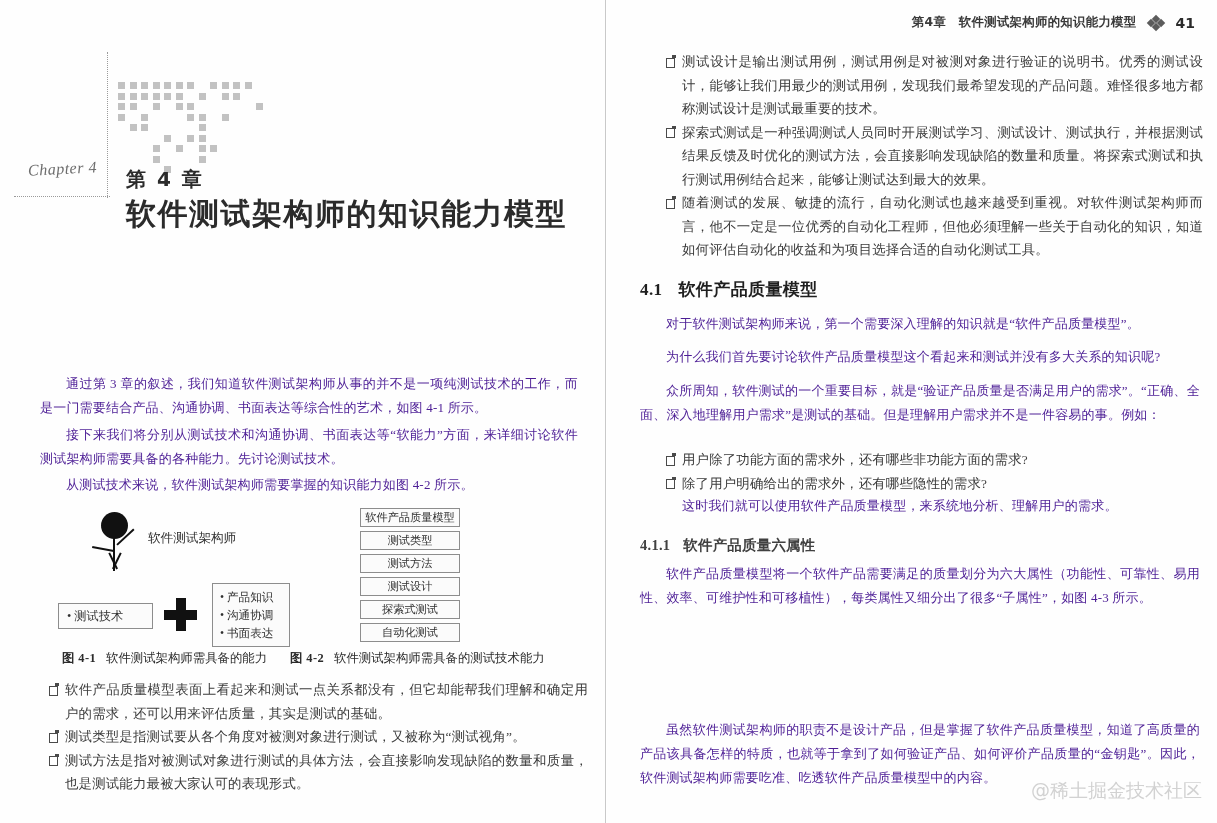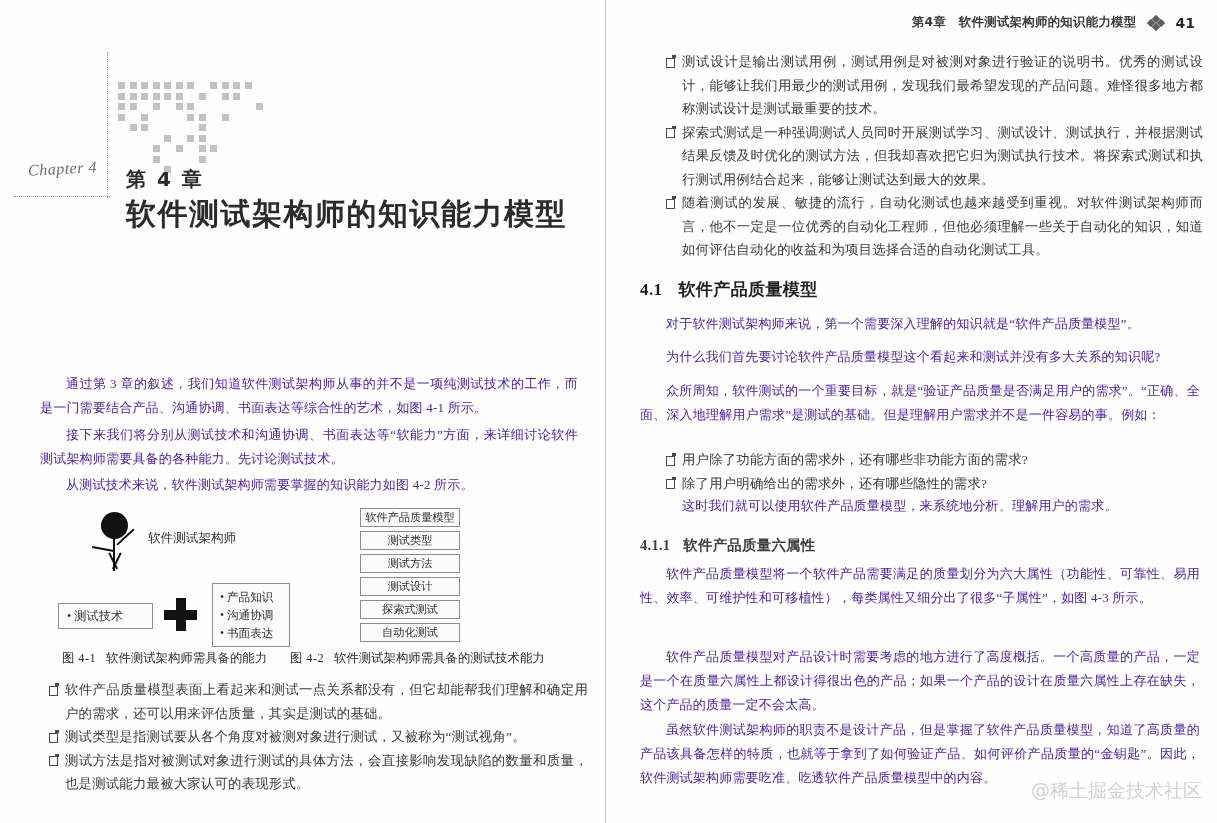--- a/index.html
+++ b/index.html
@@ -118,21 +118,21 @@
   .stack{position:absolute;left:320px;top:8px;width:100px;}
   .stack .sbox{
     width:100px;height:19px;margin-bottom:4px;
     border:1px solid #8d8d8d;background:#fbfbfb;
     font-size:11.2px;color:#2f2f2f;
     display:flex;align-items:center;justify-content:center;
     box-sizing:border-box;white-space:nowrap;
   }
 
   .figcap{position:absolute;font-size:12.4px;color:#2b2b2b;white-space:nowrap;font-weight:bold;}
-  .figcap .fno{font-weight:normal;letter-spacing:.4px;}
+  .figcap .fno{font-weight:bold;letter-spacing:.4px;}
   .figcap .ftxt{font-weight:normal;margin-left:10px;}
 
   
   .runhead{
     position:absolute;right:22px;top:14px;
     font-size:12.4px;color:#3a3a3a;
     display:flex;align-items:center;gap:11px;white-space:nowrap;
     font-family:"DejaVu Sans","Liberation Sans",sans-serif;
     font-weight:bold;
   }
@@ -287,21 +287,21 @@
       <i style="left:5px;top:0;"></i>
       <i style="left:0;top:4px;"></i>
       <i style="left:10px;top:4px;"></i>
       <i style="left:5px;top:8px;"></i>
     </span>
     <span class="pageno">41</span>
   </div>
 
   <div class="bullets" style="left:58px;top:50px;width:538px;">
     <div class="bullet">测试设计是输出测试用例，测试用例是对被测对象进行验证的说明书。优秀的测试设计，能够让我们用最少的测试用例，发现我们最希望发现的产品问题。难怪很多地方都称测试设计是测试最重要的技术。</div>
-    <div class="bullet">探索式测试是一种强调测试人员同时开展测试学习、测试设计、测试执行，并根据测试结果反馈及时优化的测试方法，但我却喜欢把它归为测试执行技术。将探索式测试和执行测试用例结合起来，能够让测试达到最大的效果。</div>
+    <div class="bullet">探索式测试是一种强调测试人员同时开展测试学习、测试设计、测试执行，并根据测试结果反馈及时优化的测试方法，会直接影响发现缺陷的数量和质量。将探索式测试和执行测试用例结合起来，能够让测试达到最大的效果。</div>
     <div class="bullet">随着测试的发展、敏捷的流行，自动化测试也越来越受到重视。对软件测试架构师而言，他不一定是一位优秀的自动化工程师，但他必须理解一些关于自动化的知识，知道如何评估自动化的收益和为项目选择合适的自动化测试工具。</div>
   </div>
 
   <h2 class="sec" style="left:33px;top:278px;">
     <span class="num">4.1</span><span>软件产品质量模型</span>
   </h2>
 
   <div class="para" style="left:33px;top:312px;width:560px;">对于软件测试架构师来说，第一个需要深入理解的知识就是“软件产品质量模型”。</div>
   <div class="para" style="left:33px;top:345px;width:560px;">为什么我们首先要讨论软件产品质量模型这个看起来和测试并没有多大关系的知识呢?</div>
   <div class="para" style="left:33px;top:379px;width:560px;">众所周知，软件测试的一个重要目标，就是“验证产品质量是否满足用户的需求”。“正确、全面、深入地理解用户需求”是测试的基础。但是理解用户需求并不是一件容易的事。例如：</div>
@@ -311,17 +311,16 @@
     <div class="bullet">除了用户明确给出的需求外，还有哪些隐性的需求?</div>
   </div>
 
   <div class="para noindent" style="left:75px;top:494px;width:520px;">这时我们就可以使用软件产品质量模型，来系统地分析、理解用户的需求。</div>
 
   <h3 class="subsec" style="left:33px;top:536px;">
     <span class="num">4.1.1</span><span>软件产品质量六属性</span>
   </h3>
 
   <div class="para" style="left:33px;top:562px;width:560px;">软件产品质量模型将一个软件产品需要满足的质量划分为六大属性（功能性、可靠性、易用性、效率、可维护性和可移植性），每类属性又细分出了很多“子属性”，如图 4-3 所示。</div>
-  <div class="para" style="left:33px;top:645px;width:560px;">软件产品质量模型对产品设计时需要考虑的地方进行了高度概括。一个高质量的产品，一定是一个在质量六属性上都设计得很出色的产品；如果一个产品的设计在质量六属性上存在缺失，这个产品的质量一定不会太高。</div>
   <div class="para" style="left:33px;top:718px;width:560px;">虽然软件测试架构师的职责不是设计产品，但是掌握了软件产品质量模型，知道了高质量的产品该具备怎样的特质，也就等于拿到了如何验证产品、如何评价产品质量的“金钥匙”。因此，软件测试架构师需要吃准、吃透软件产品质量模型中的内容。</div>
 </div>
 
 <div class="watermark">@稀土掘金技术社区</div>
 
 </body></html>

